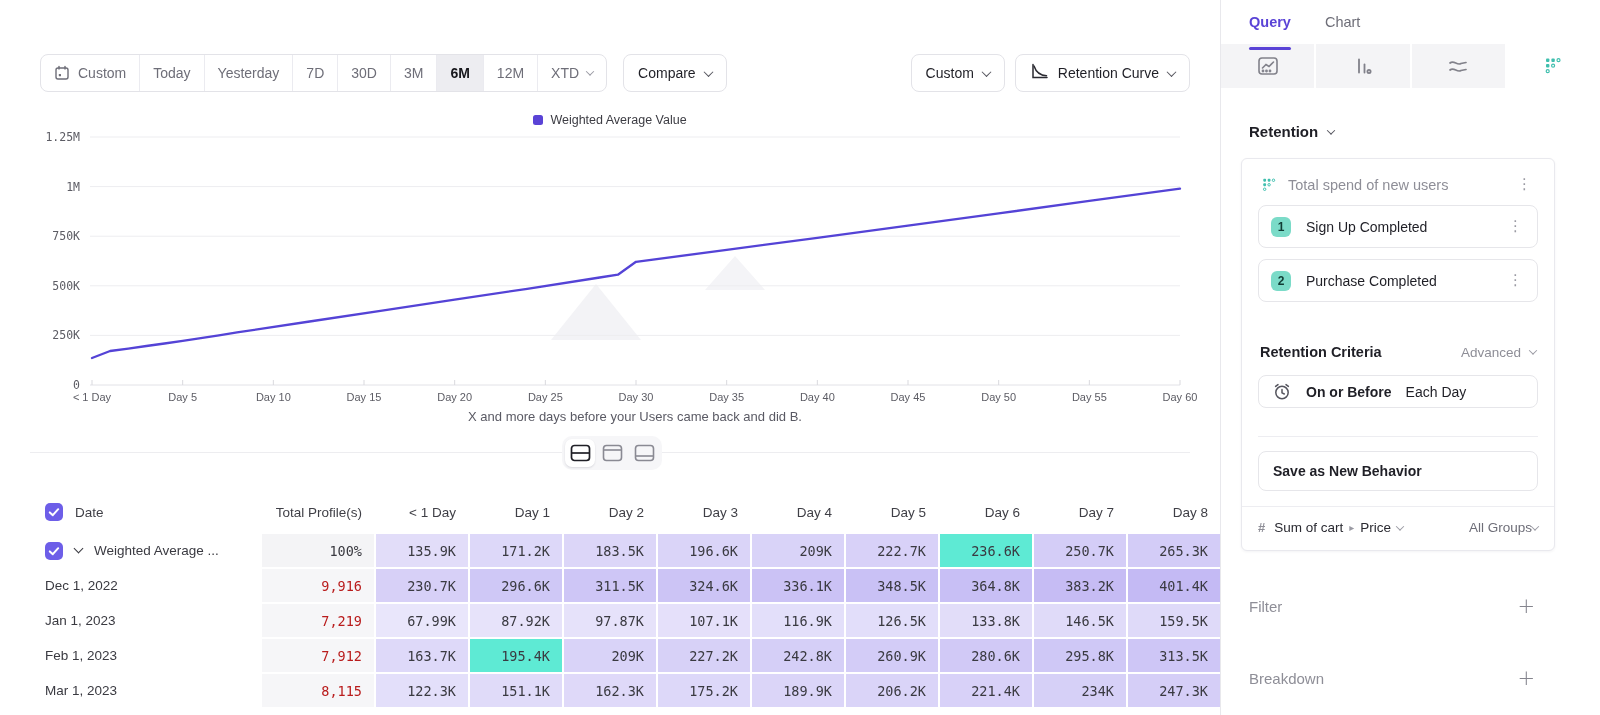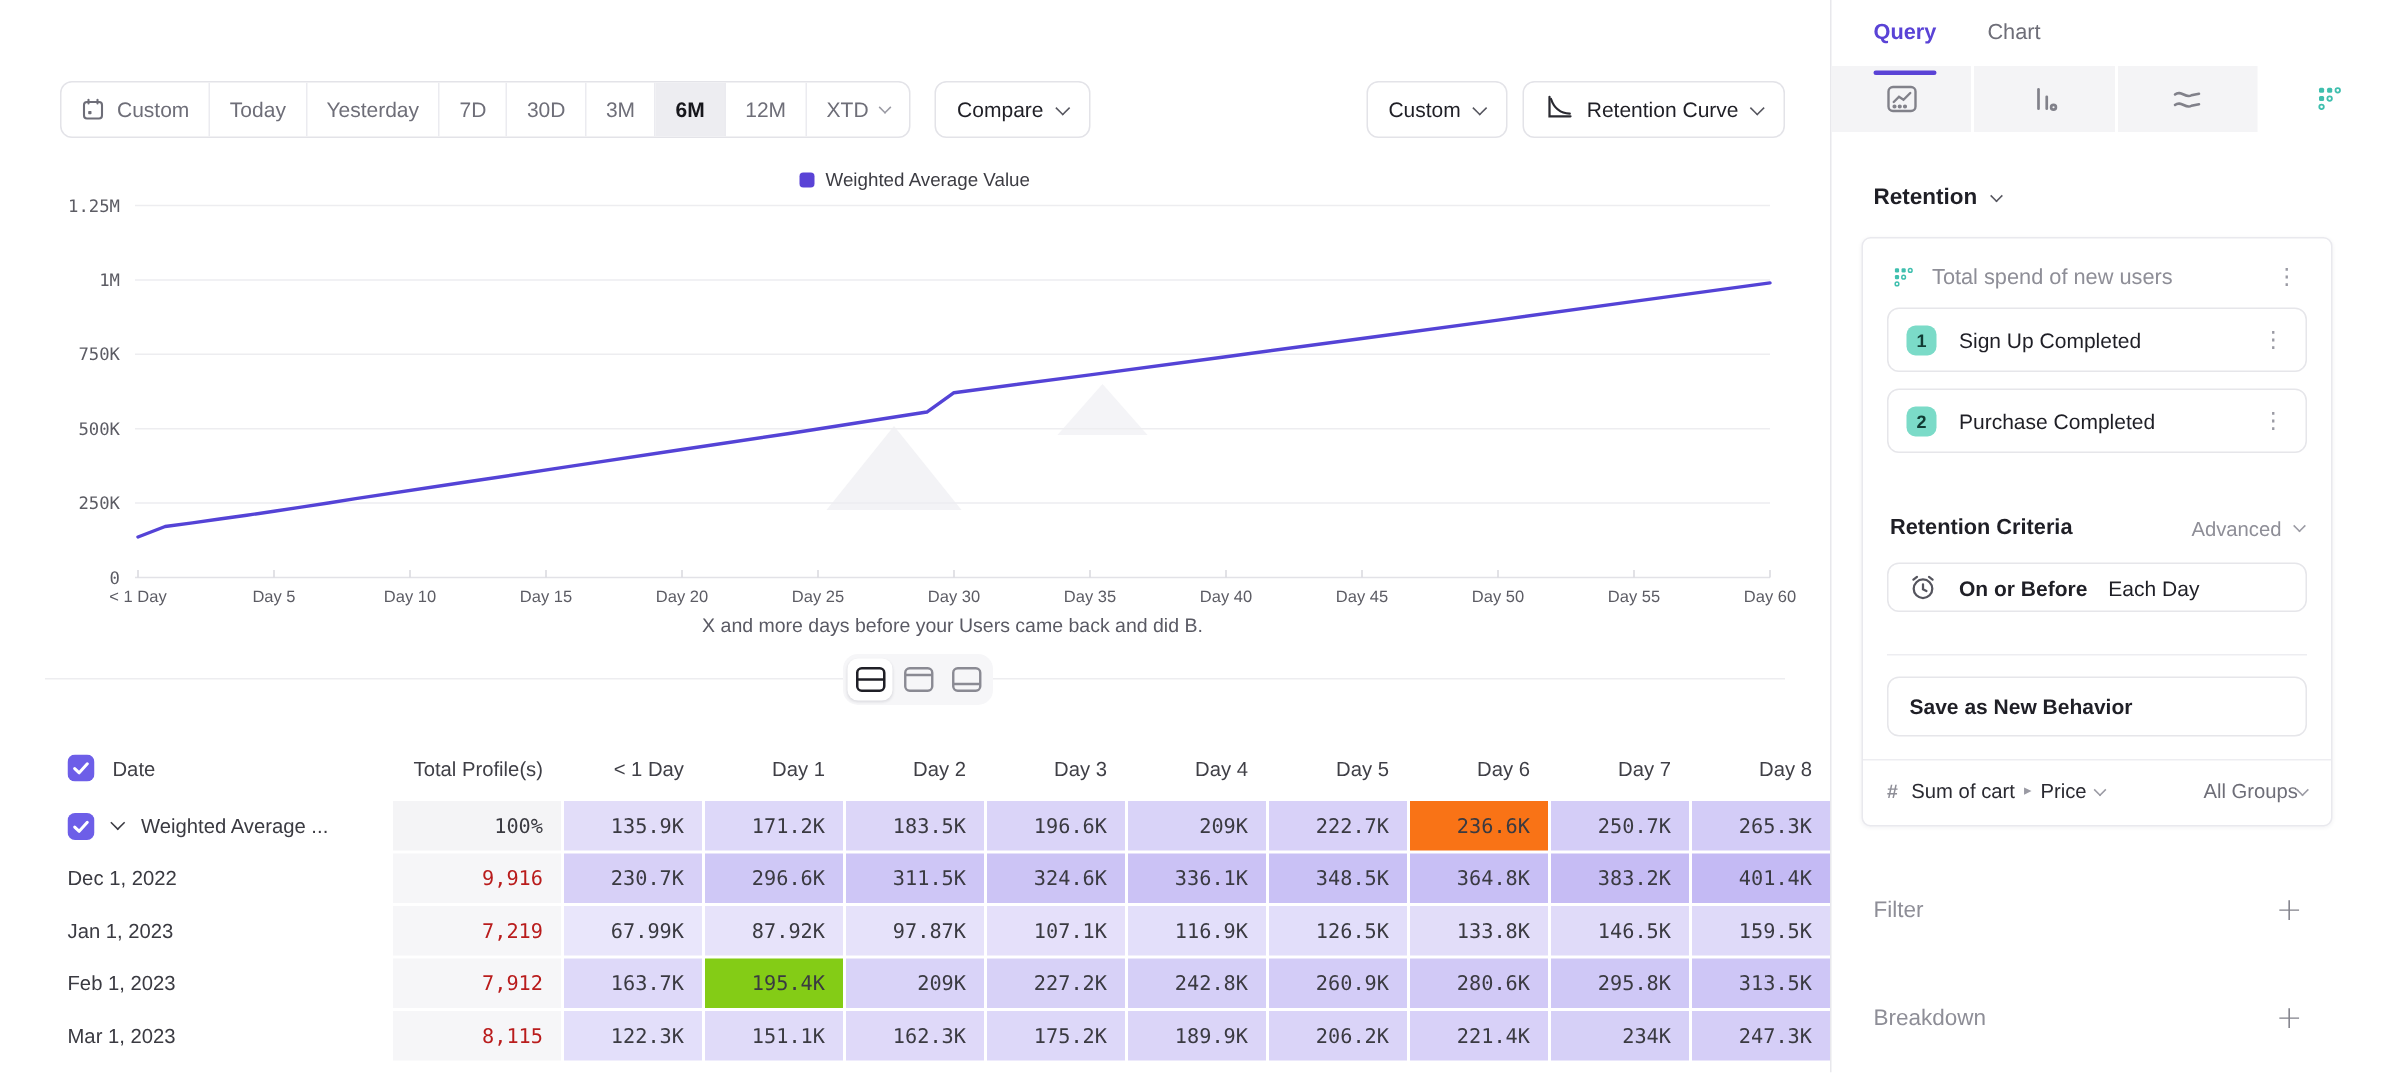--- a/index.html
+++ b/index.html
@@ -281,21 +281,21 @@
           <span class="rchev"></span>
           <span>Weighted Average ...</span>
         </div>
         <div class="tcell pct">100%</div>
         <div class="tcell" style="background: rgb(226, 221, 249);">135.9K</div>
         <div class="tcell" style="background: rgb(221, 216, 249);">171.2K</div>
         <div class="tcell" style="background: rgb(220, 214, 248);">183.5K</div>
         <div class="tcell" style="background: rgb(218, 212, 248);">196.6K</div>
         <div class="tcell" style="background: rgb(217, 211, 248);">209K</div>
         <div class="tcell" style="background: rgb(216, 209, 248);">222.7K</div>
-        <div class="tcell" style="background: #f97316;">236.6K</div>
+        <div class="tcell" style="background: #5eead4;">236.6K</div>
         <div class="tcell" style="background: rgb(212, 205, 247);">250.7K</div>
         <div class="tcell" style="background: rgb(211, 204, 247);">265.3K</div>
         <div class="tcell" style="background: rgb(209, 201, 246);"></div>
       </div>
       <div class="trow">
         <div class="tcell datec indent">
           <span>Dec 1, 2022</span>
         </div>
         <div class="tcell total">9,916</div>
         <div class="tcell" style="background: rgb(215, 208, 247);">230.7K</div>
@@ -324,21 +324,21 @@
         <div class="tcell" style="background: rgb(224, 219, 249);">146.5K</div>
         <div class="tcell" style="background: rgb(223, 218, 249);">159.5K</div>
         <div class="tcell" style="background: rgb(221, 216, 249);"></div>
       </div>
       <div class="trow">
         <div class="tcell datec indent">
           <span>Feb 1, 2023</span>
         </div>
         <div class="tcell total">7,912</div>
         <div class="tcell" style="background: rgb(222, 217, 249);">163.7K</div>
-        <div class="tcell" style="background: #84cc16;">195.4K</div>
+        <div class="tcell" style="background: #5eead4;">195.4K</div>
         <div class="tcell" style="background: rgb(217, 211, 248);">209K</div>
         <div class="tcell" style="background: rgb(215, 209, 247);">227.2K</div>
         <div class="tcell" style="background: rgb(213, 207, 247);">242.8K</div>
         <div class="tcell" style="background: rgb(211, 204, 247);">260.9K</div>
         <div class="tcell" style="background: rgb(209, 201, 246);">280.6K</div>
         <div class="tcell" style="background: rgb(207, 200, 246);">295.8K</div>
         <div class="tcell" style="background: rgb(206, 198, 246);">313.5K</div>
         <div class="tcell" style="background: rgb(203, 194, 245);"></div>
       </div>
       <div class="trow">

